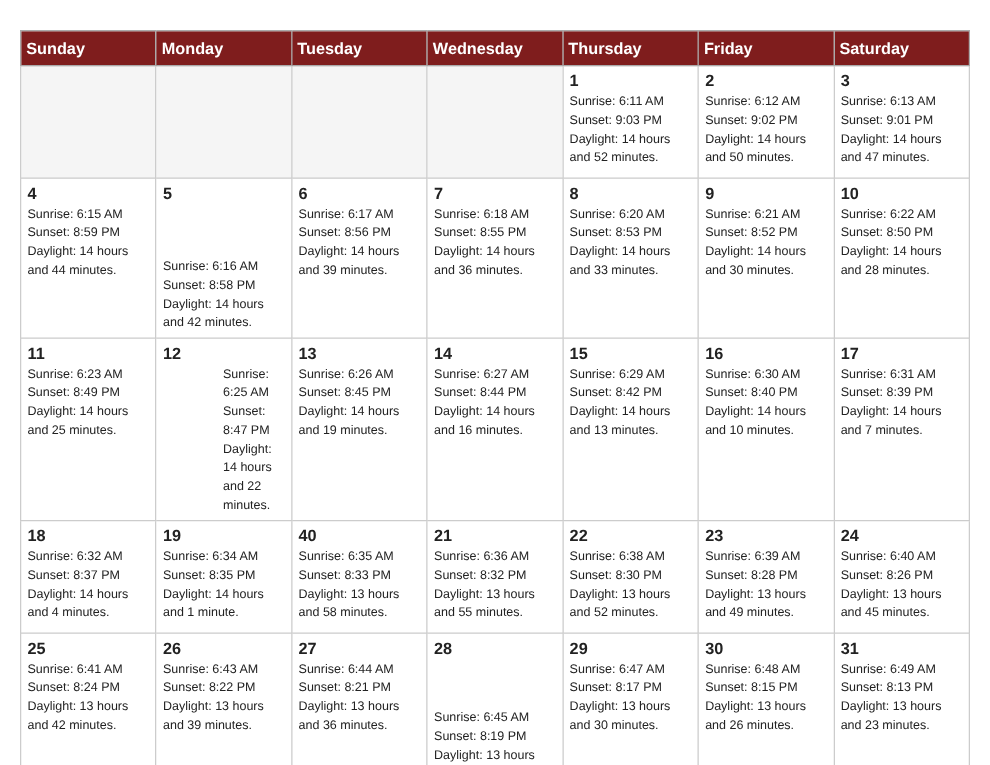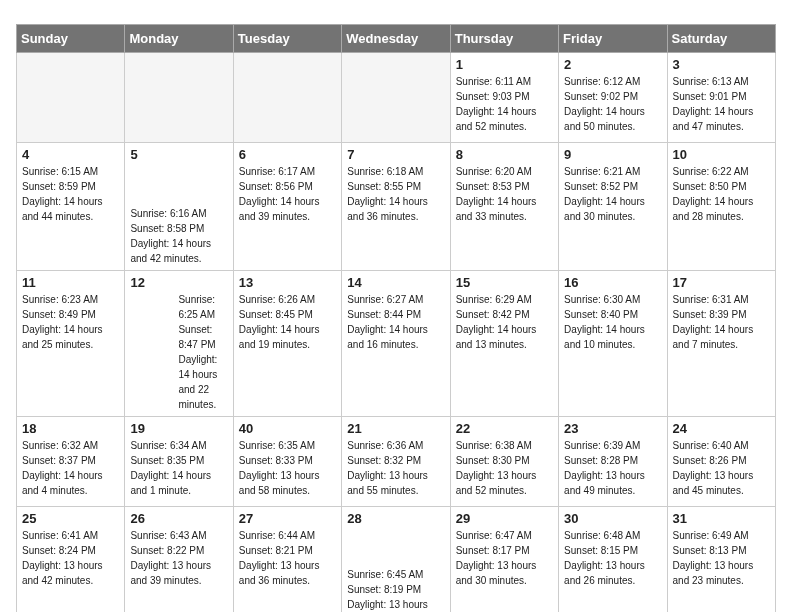--- a/index.html
+++ b/index.html
@@ -45,21 +45,21 @@
     .location-title {
       font-size: 16px;
       color: #555;
     }
     table {
       width: 100%;
       border-collapse: collapse;
       table-layout: fixed;
     }
     th {
-      background-color: #737373;
+      background-color: #7f1d1d;
       color: #fff;
       font-size: 13px;
       font-weight: bold;
       padding: 6px 4px;
       text-align: left;
       border: 1px solid #aaa;
     }
     td {
       border: 1px solid #ccc;
       vertical-align: top;

